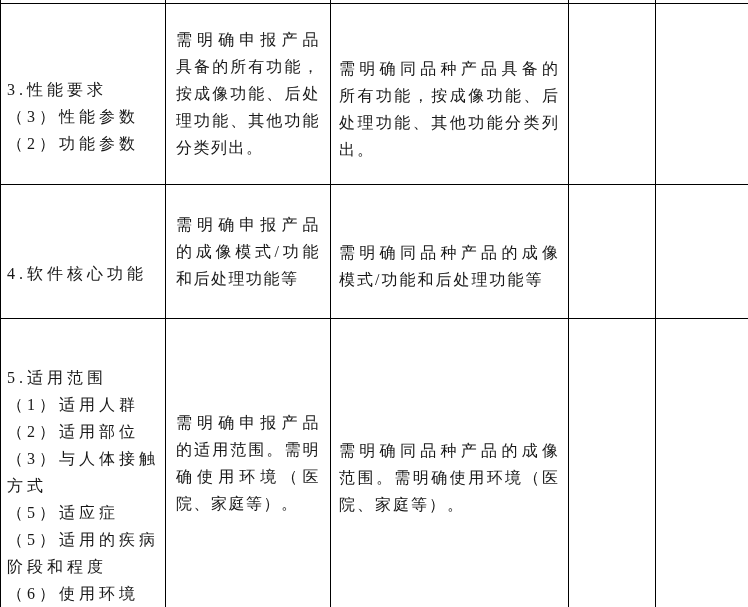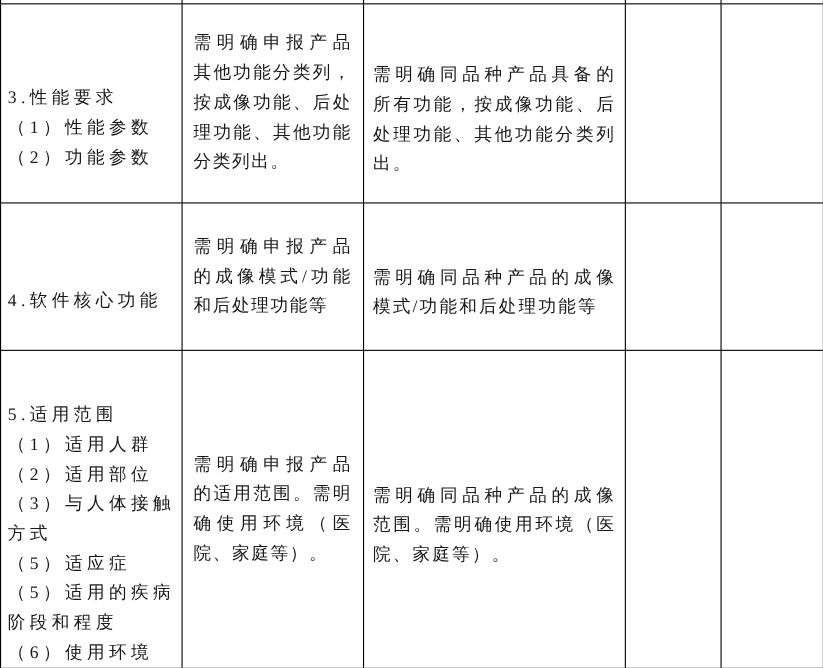--- a/index.html
+++ b/index.html
@@ -60,28 +60,28 @@
       <td></td>
       <td></td>
       <td></td>
       <td></td>
     </tr>
 
     <tr class="row-performance">
       <td>
         <div class="lines col1">
               <div class="tline">3.性能要求</div>
-              <div class="tline">（1）性能参数</div>
+              <div class="tline">（3）性能参数</div>
               <div class="tline tline-last">（2）功能参数</div>
             </div>
       </td>
       <td>
         <div class="lines col2">
               <div class="tline">需明确申报产品</div>
-              <div class="tline">其他功能分类列，</div>
+              <div class="tline">具备的所有功能，</div>
               <div class="tline">按成像功能、后处</div>
               <div class="tline">理功能、其他功能</div>
               <div class="tline tline-last">分类列出。</div>
             </div>
       </td>
       <td>
         <div class="lines col3">
               <div class="tline">需明确同品种产品具备的</div>
               <div class="tline">所有功能，按成像功能、后</div>
               <div class="tline">处理功能、其他功能分类列</div>

